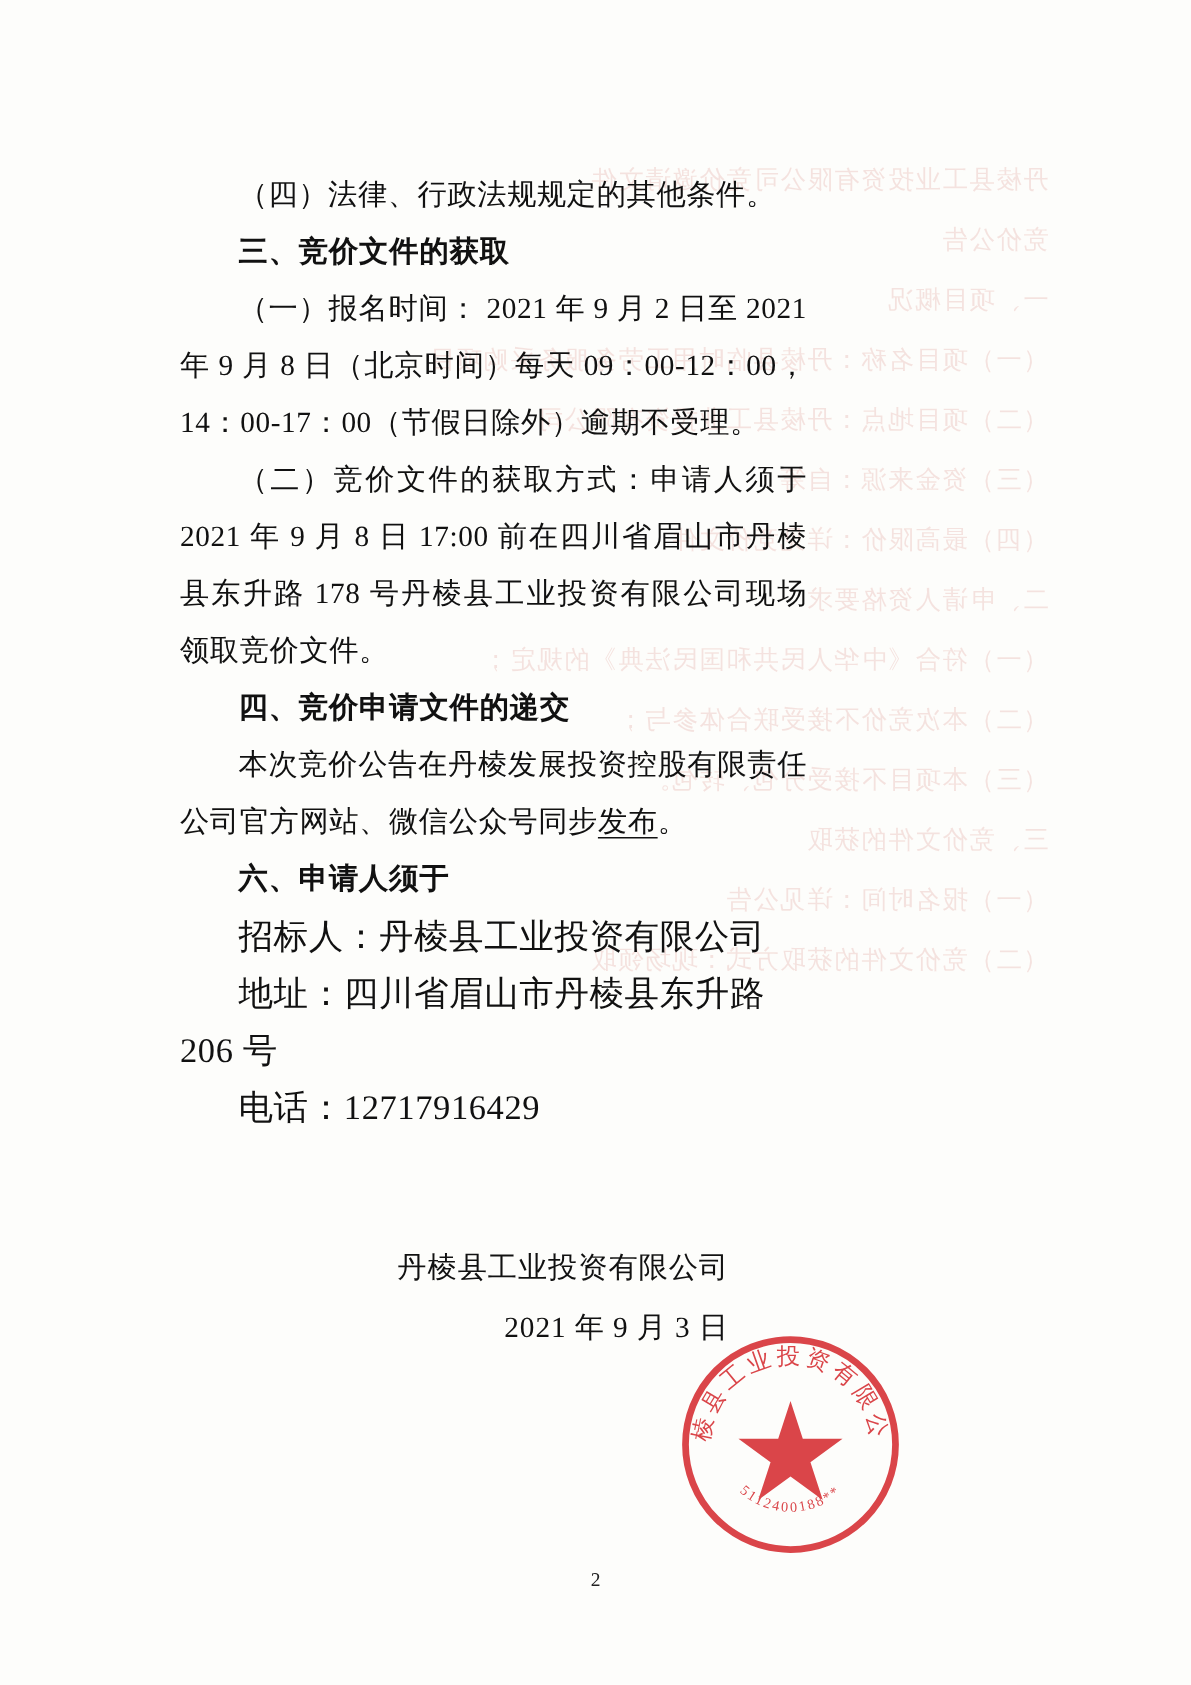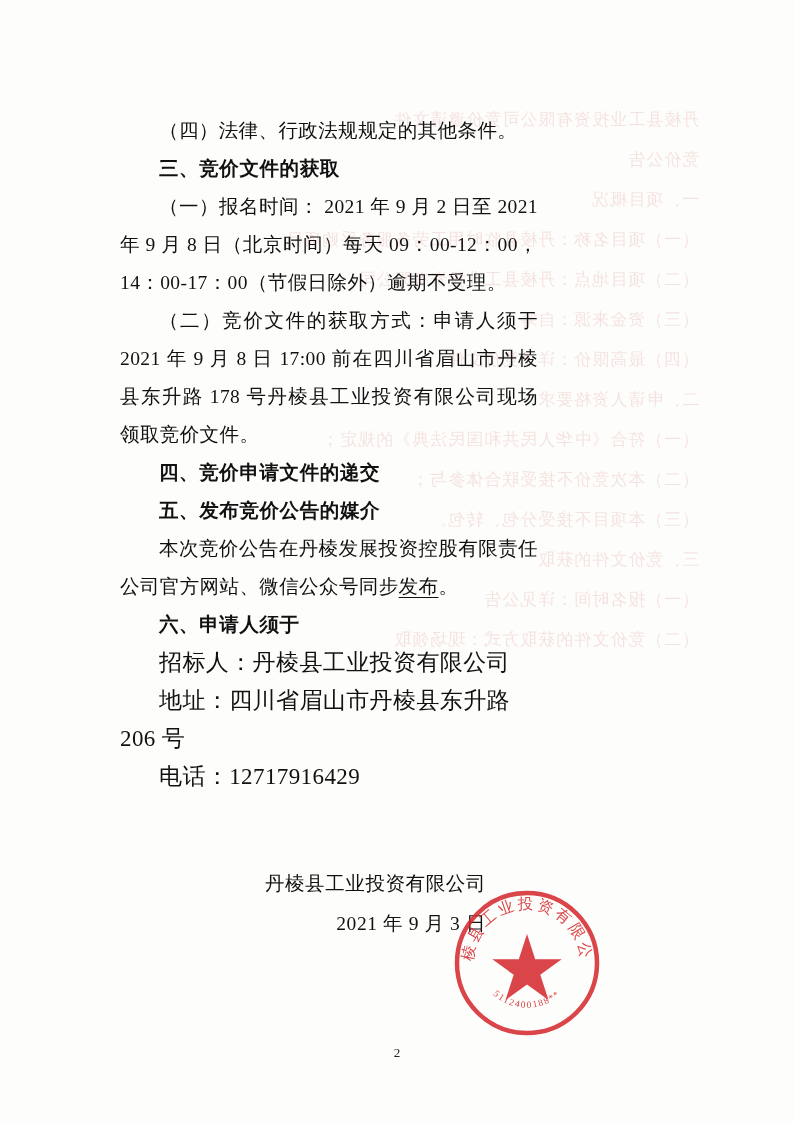--- a/index.html
+++ b/index.html
@@ -152,21 +152,20 @@
     <p class="heading">三、竞价文件的获取</p>
 
     <p class="para indent2">（一）报名时间： 2021 年 9 月 2 日至 2021 年 9 月 8 日（北京时间）每天 09：00-12：00，14：00-17：00（节假日除外）逾期不受理。</p>
 
     <p class="para indent2">（二）竞价文件的获取方式：申请人须于 2021 年 9 月 8 日 17:00 前在四川省眉山市丹棱县东升路 178 号丹棱县工业投资有限公司现场领取竞价文件。</p>
 
     <p class="heading">四、竞价申请文件的递交</p>
 
 
 
-    <p class="heading">五、发布竞价公告的媒介</p>
 
     <p class="para indent2">
       <span>本次竞价公告在丹棱发展投资控股有限责任公司官方网站、微信公众号同步</span><span class="u">发布</span><span>。</span>
     </p>
 
     <p class="heading">六、申请人须于</p>
 
     <p class="contact-line">
       <span>招标人：</span><span>丹棱县工业投资有限公司</span>
     </p>

